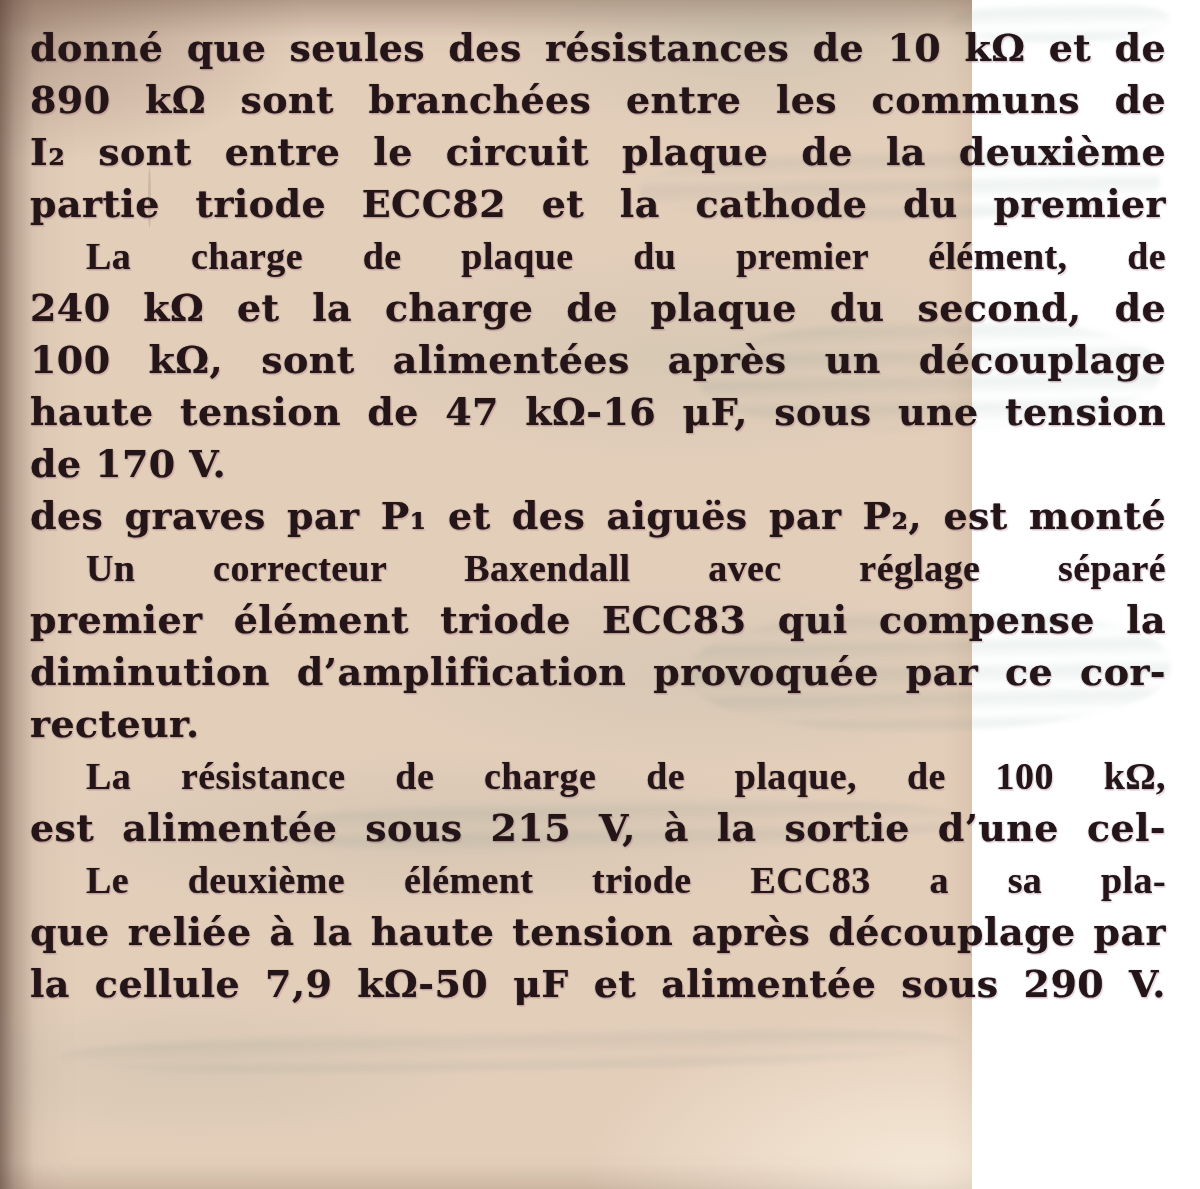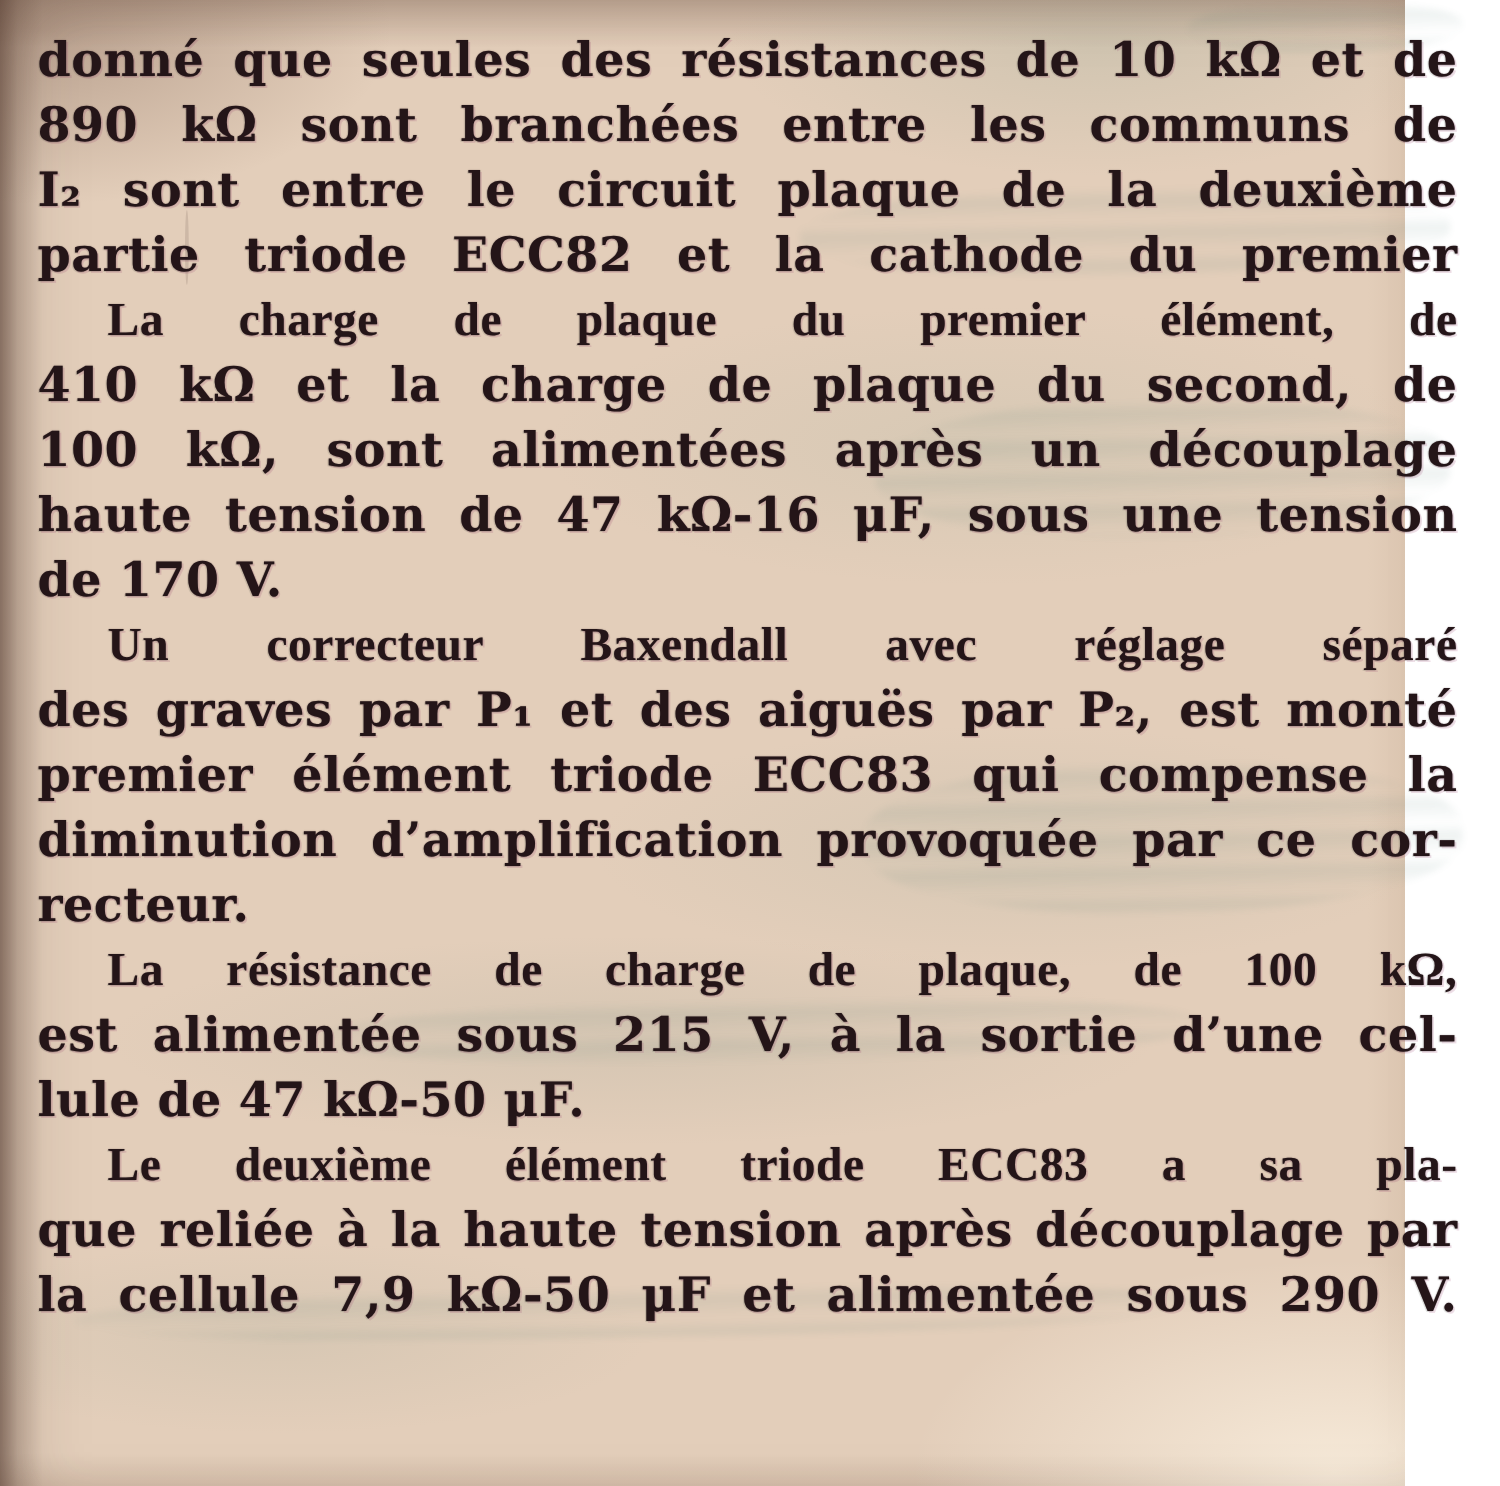--- a/index.html
+++ b/index.html
@@ -4,21 +4,21 @@
 <style>
   html, body {
     margin: 0;
     padding: 0;
     width: 1200px;
     height: 1189px;
     overflow: hidden;
   }
   .page {
     position: relative;
-    width: 1124px;
+    width: 972px;
     height: 1189px;
     background-color: #e3ceba;
     background-image:
       radial-gradient(ellipse 420px 150px at 78% 3%,  rgba(165,175,155,0.30), transparent 70%),
       radial-gradient(ellipse 500px 160px at 70% 30%, rgba(170,180,160,0.22), transparent 70%),
       radial-gradient(ellipse 480px 140px at 72% 57%, rgba(165,175,158,0.20), transparent 70%),
       radial-gradient(ellipse 600px 120px at 45% 70%, rgba(150,160,145,0.18), transparent 70%),
       radial-gradient(ellipse 420px 110px at 20% 90%, rgba(160,168,150,0.18), transparent 70%),
       radial-gradient(ellipse 520px 260px at 95% 99%, rgba(252,242,226,0.75), transparent 65%),
       radial-gradient(ellipse 400px 200px at 3% 2%,   rgba(110,80,65,0.35), transparent 70%),
@@ -92,38 +92,37 @@
 
     <p class="para">
       <span class="line" style="display:block">donné que seules des résistances de 10 kΩ et de</span>
       <span class="line" style="display:block">890 kΩ sont branchées entre les communs de</span>
       <span class="line" style="display:block">I₂ sont entre le circuit plaque de la deuxième</span>
       <span class="line" style="display:block">partie triode ECC82 et la cathode du premier</span>
     </p>
 
     <p class="para">
       <span class="line indent" style="display:block">La charge de plaque du premier élément, de</span>
-      <span class="line" style="display:block">410 kΩ et la charge de plaque du second, de</span>
+      <span class="line" style="display:block">240 kΩ et la charge de plaque du second, de</span>
       <span class="line" style="display:block">100 kΩ, sont alimentées après un découplage</span>
       <span class="line" style="display:block">haute tension de 47 kΩ-16 μF, sous une tension</span>
       <span class="line end" style="display:block">de 170 V.</span>
     </p>
 
     <p class="para">
+      <span class="line" style="display:block">des graves par P₁ et des aiguës par P₂, est monté</span>
       <span class="line indent" style="display:block">Un correcteur Baxendall avec réglage séparé</span>
-      <span class="line" style="display:block">des graves par P₁ et des aiguës par P₂, est monté</span>
       <span class="line" style="display:block">premier élément triode ECC83 qui compense la</span>
       <span class="line" style="display:block">diminution d’amplification provoquée par ce cor-</span>
       <span class="line end" style="display:block">recteur.</span>
     </p>
 
     <p class="para">
       <span class="line indent" style="display:block">La résistance de charge de plaque, de 100 kΩ,</span>
       <span class="line" style="display:block">est alimentée sous 215 V, à la sortie d’une cel-</span>
-      <span class="line end" style="display:block">lule de 47 kΩ-50 μF.</span>
     </p>
 
     <p class="para">
       <span class="line indent" style="display:block">Le deuxième élément triode ECC83 a sa pla-</span>
       <span class="line" style="display:block">que reliée à la haute tension après découplage par</span>
       <span class="line" style="display:block">la cellule 7,9 kΩ-50 μF et alimentée sous 290 V.</span>
     </p>
 
   </div>
 </div>

